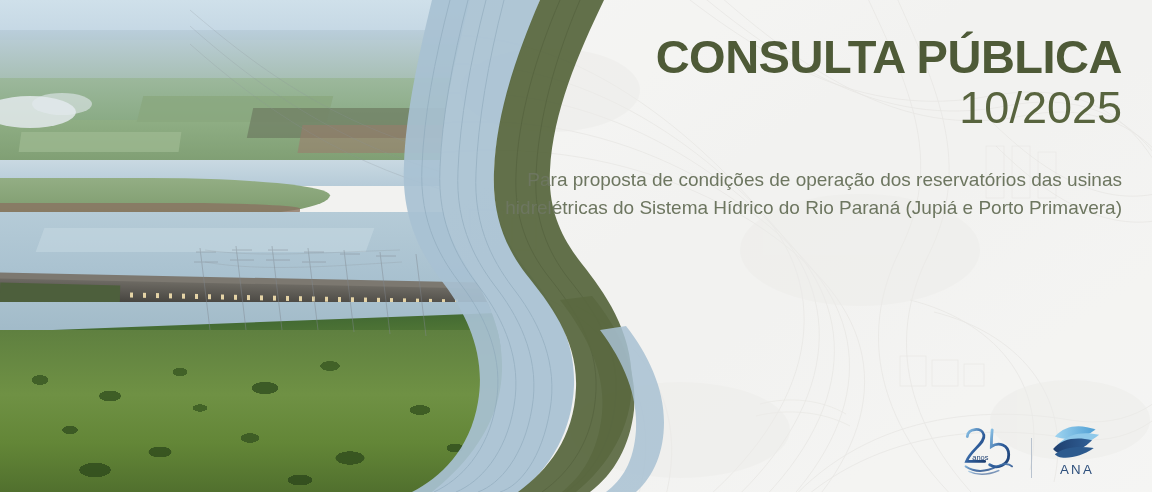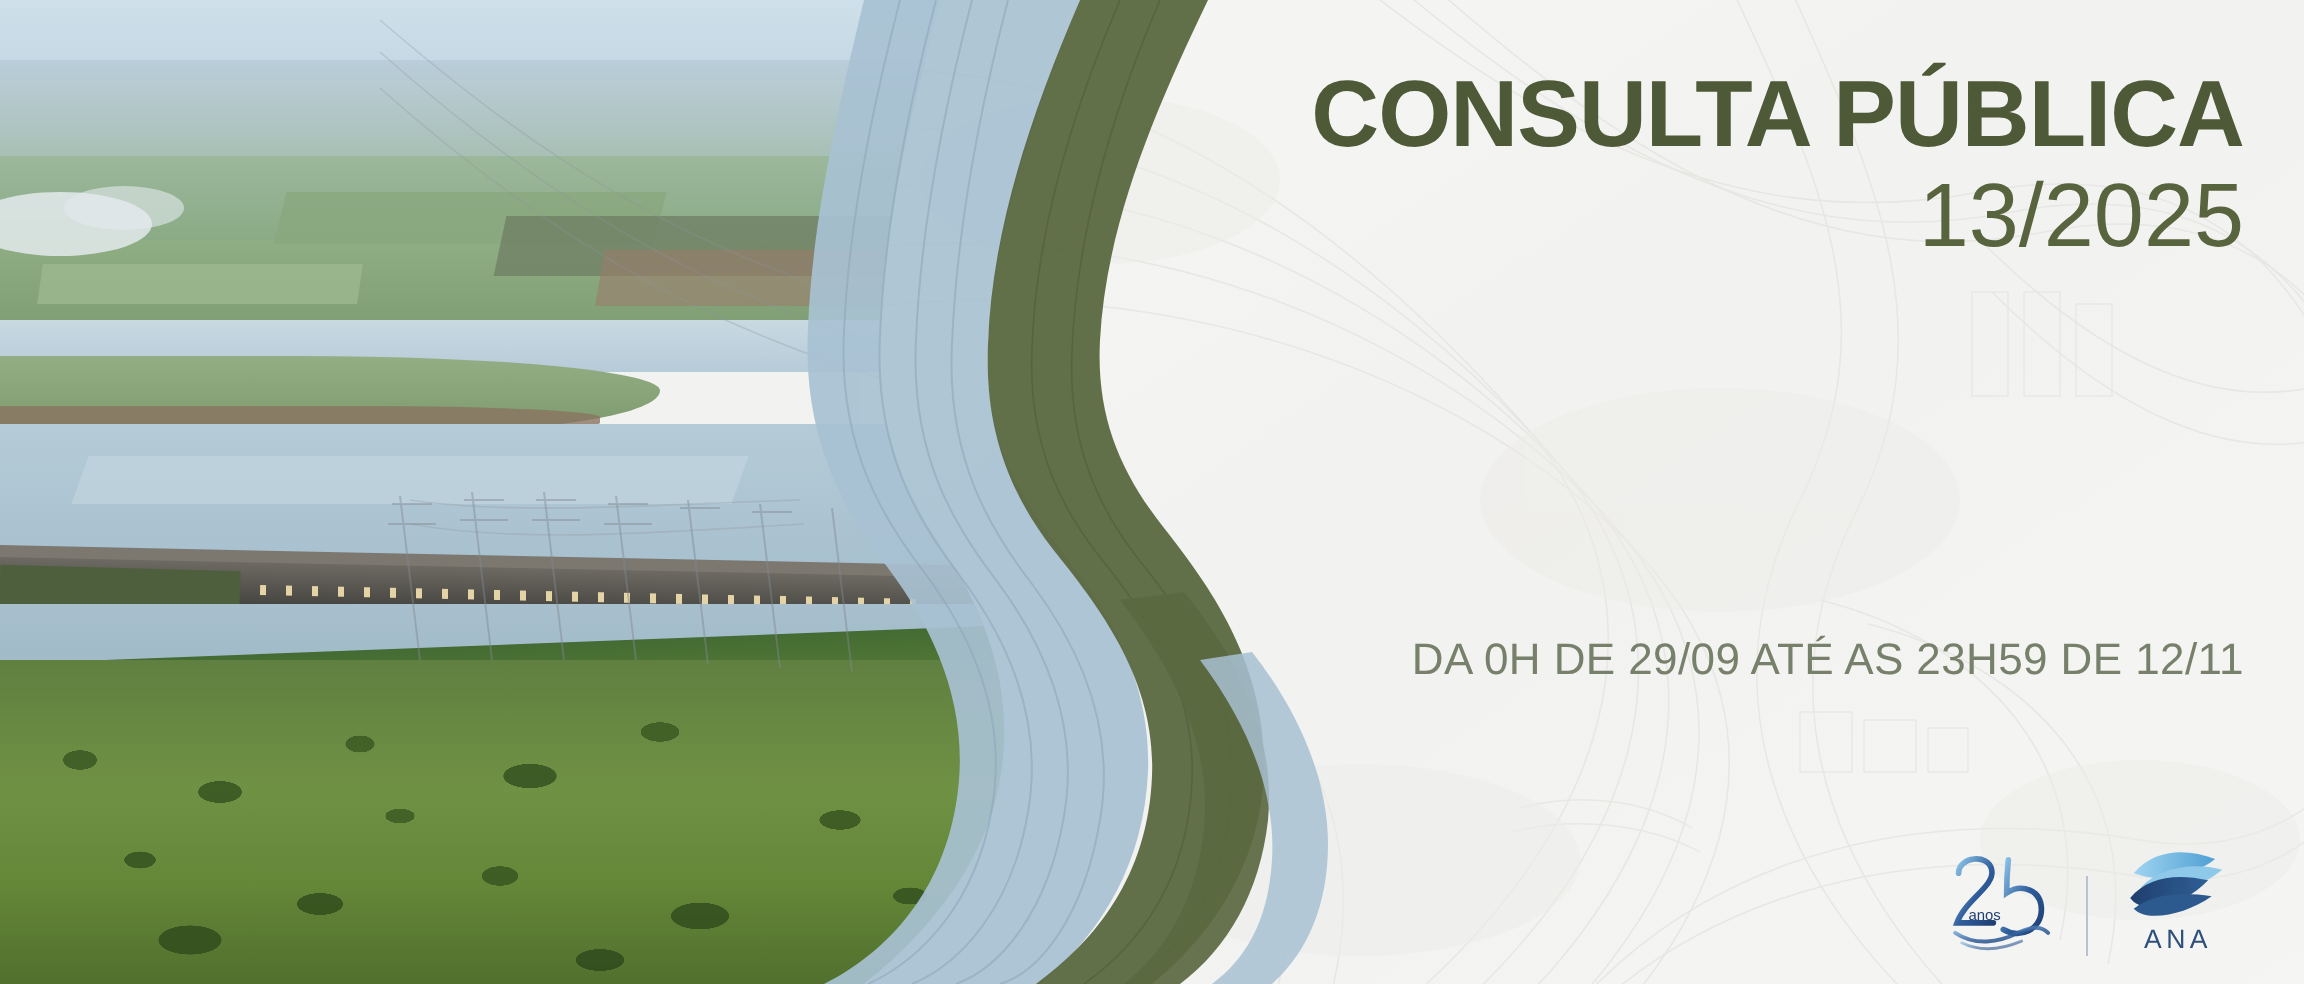--- a/index.html
+++ b/index.html
@@ -130,21 +130,21 @@
   }
   .cta-head{
     margin:0;font-size:21px;font-weight:bold;letter-spacing:.2px;color:#4e5a37;
   }
   .cta-sub{
     margin:5px 0 0 0;font-size:22px;font-weight:400;letter-spacing:.2px;color:#77806a;
   }
 
   
   .logos{
-    position:absolute;right:32px;bottom:14px;
+    position:absolute;right:44px;bottom:14px;
     display:flex;align-items:flex-end;gap:14px;z-index:7;
   }
   .logo-25{width:58px;height:58px;}
   .logo-sep{width:1px;height:40px;background:#b9c3cf;}
   .logo-ana{width:62px;height:58px;}
   .ana-text{
     font-size:15px;letter-spacing:2.5px;fill:#2d4f7c;
     font-family:"Liberation Sans",sans-serif;
   }
 </style>
@@ -285,24 +285,24 @@
       <path d="M560,0 C536,56 518,116 516,174 C514,218 528,250 548,276 C572,306 598,342 596,390 C594,440 570,472 542,492"></path>
       <path d="M580,0 C556,56 538,118 536,176 C534,220 548,252 568,278 C592,308 618,344 616,392 C614,442 592,474 566,492"></path>
     </g>
 
     <path d="M560,300 C588,336 606,374 602,414 C598,452 582,476 562,492 L590,492 C614,474 630,446 634,410 C638,366 618,328 592,296 Z" fill="#5a6840" opacity="0.92"></path>
     <path d="M600,330 C624,362 638,396 636,430 C634,462 622,480 606,492 L636,492 C654,476 664,452 664,422 C664,388 648,354 626,326 Z" fill="#a8c1d2" opacity="0.85"></path>
   </svg>
 
   <div class="content">
     <h1 class="title">CONSULTA PÚBLICA</h1>
-    <div class="subtitle">13/2025</div>
+    <div class="subtitle">10/2025</div>
+    <p class="desc">Para proposta de condições de operação dos reservatórios das usinas hidrelétricas do Sistema Hídrico do Rio Paraná (Jupiá e Porto Primavera)</p>
 
     <div class="cta">
-      <div class="cta-sub">DA 0H DE 29/09 ATÉ AS 23H59 DE 12/11</div>
     </div>
   </div>
 
   <div class="logos">
 
     <svg class="logo-25" viewBox="0 0 70 70">
       <defs>
         <linearGradient id="g25" x1="0" y1="0" x2="1" y2="1">
           <stop offset="0%" stop-color="#8fc7ea"></stop>
           <stop offset="55%" stop-color="#2f5d9b"></stop>

